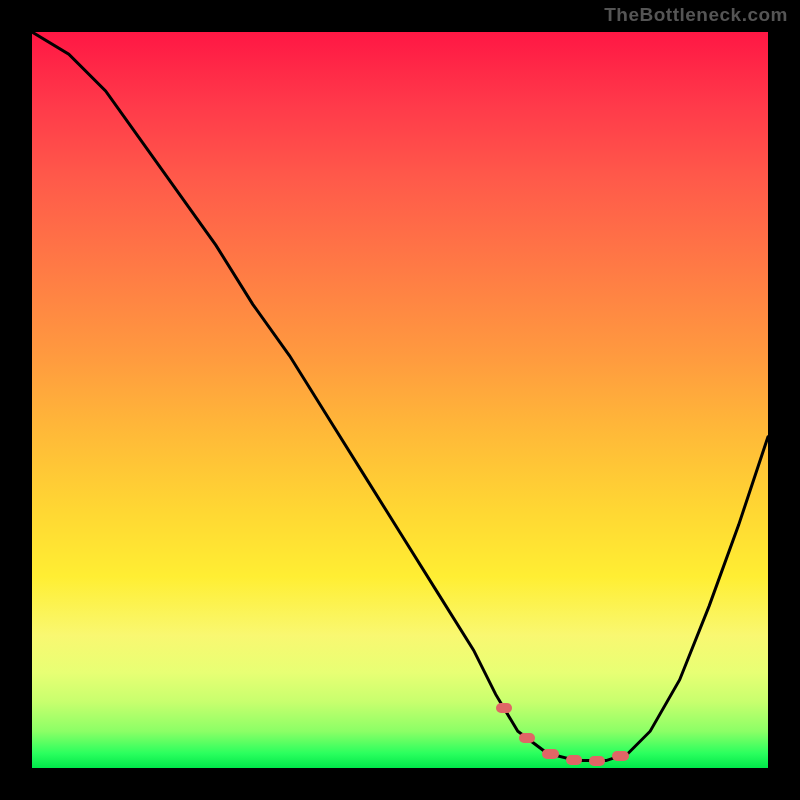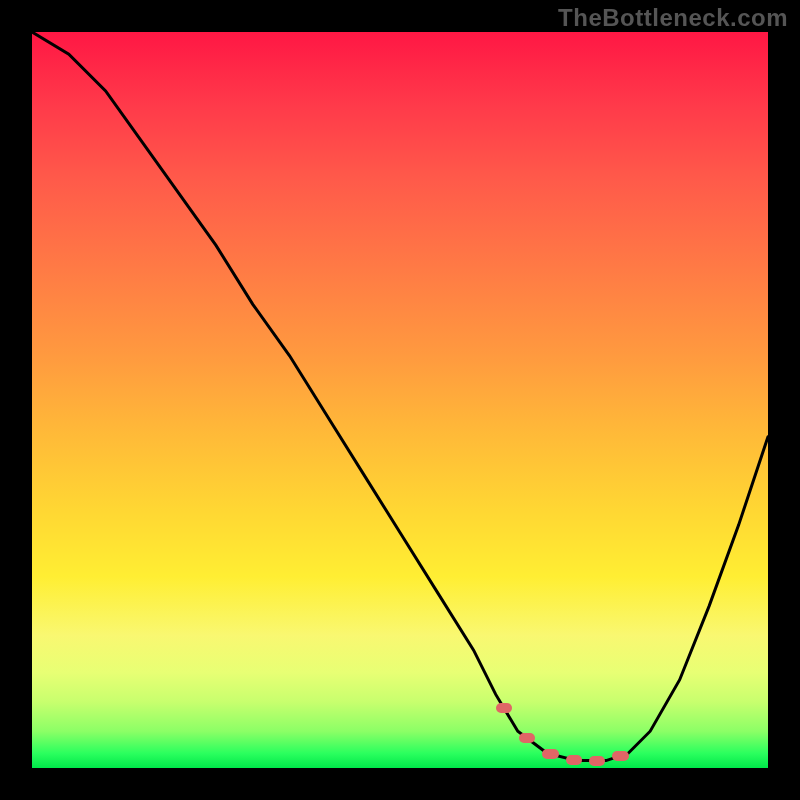--- a/index.html
+++ b/index.html
@@ -15,21 +15,21 @@
     position: relative;
     width: 800px;
     height: 800px;
     background: #000;
   }
   .watermark {
     position: absolute;
     top: 4px;
     right: 12px;
     color: #555;
-    font-size: 24px;
+    font-size: 19px;
     font-weight: 600;
     letter-spacing: 0.5px;
     z-index: 5;
   }
   .plot-area {
     position: absolute;
     left: 32px;
     top: 32px;
     width: 736px;
     height: 736px;

